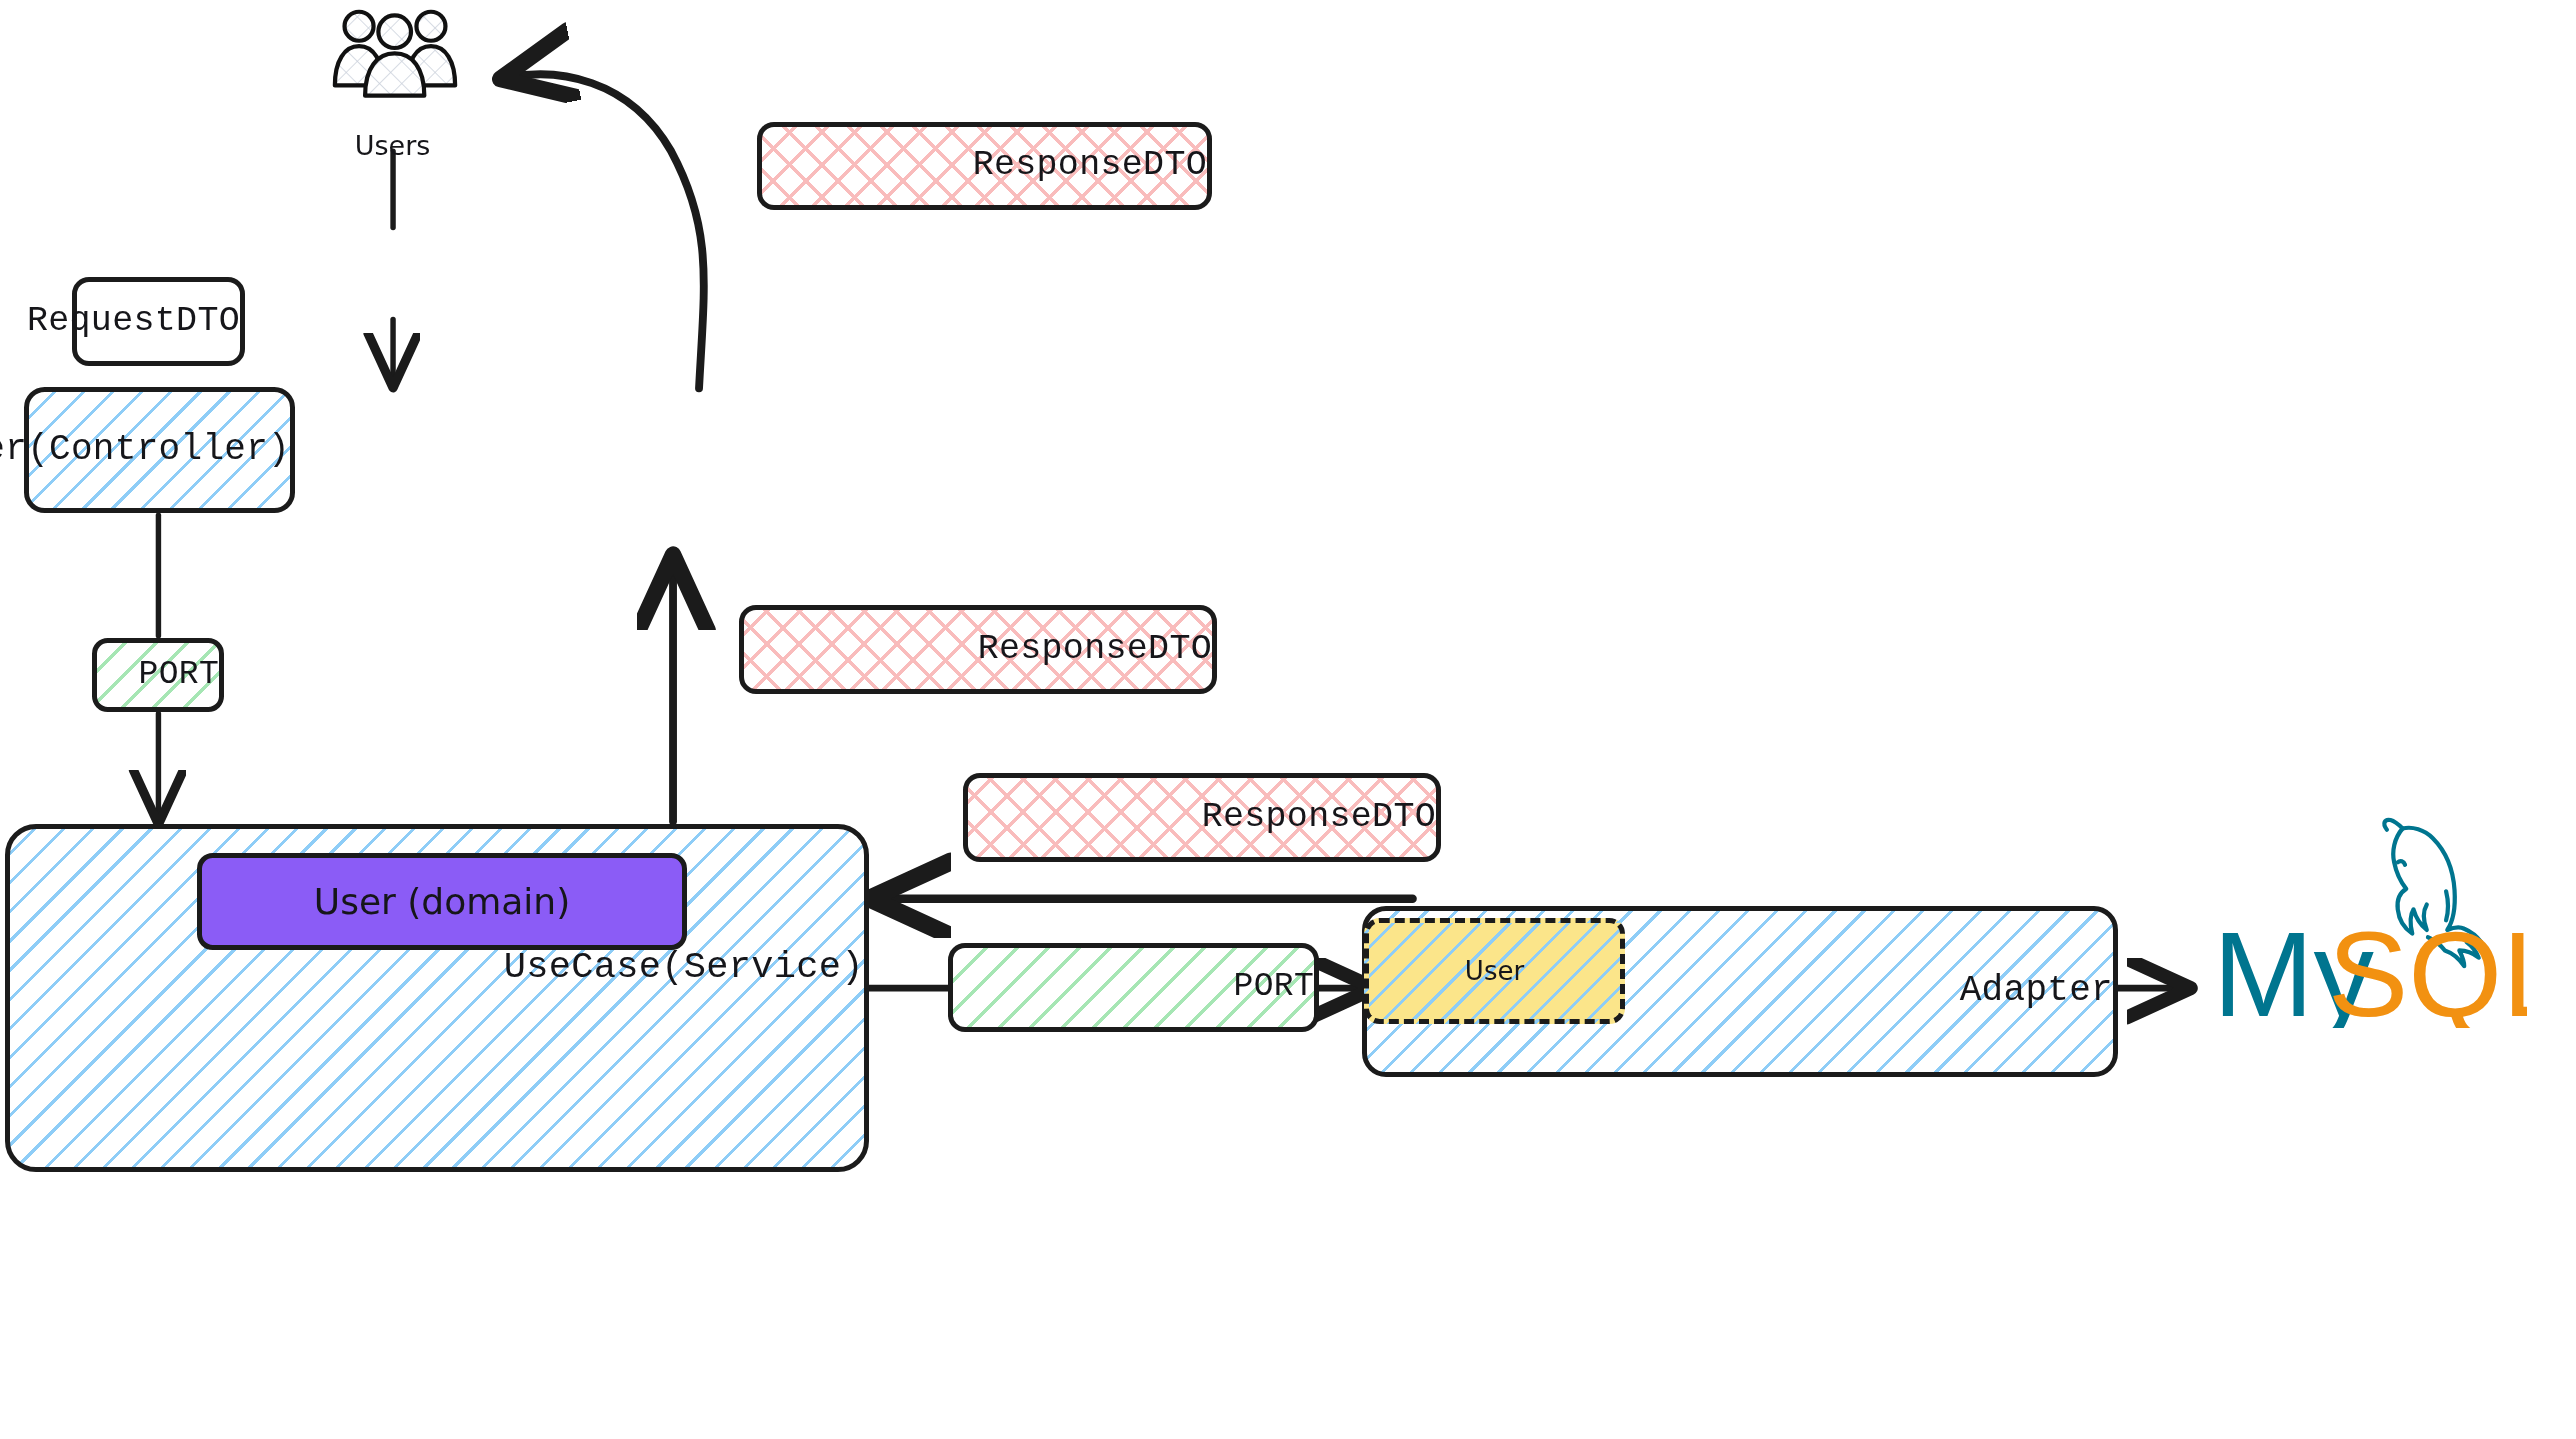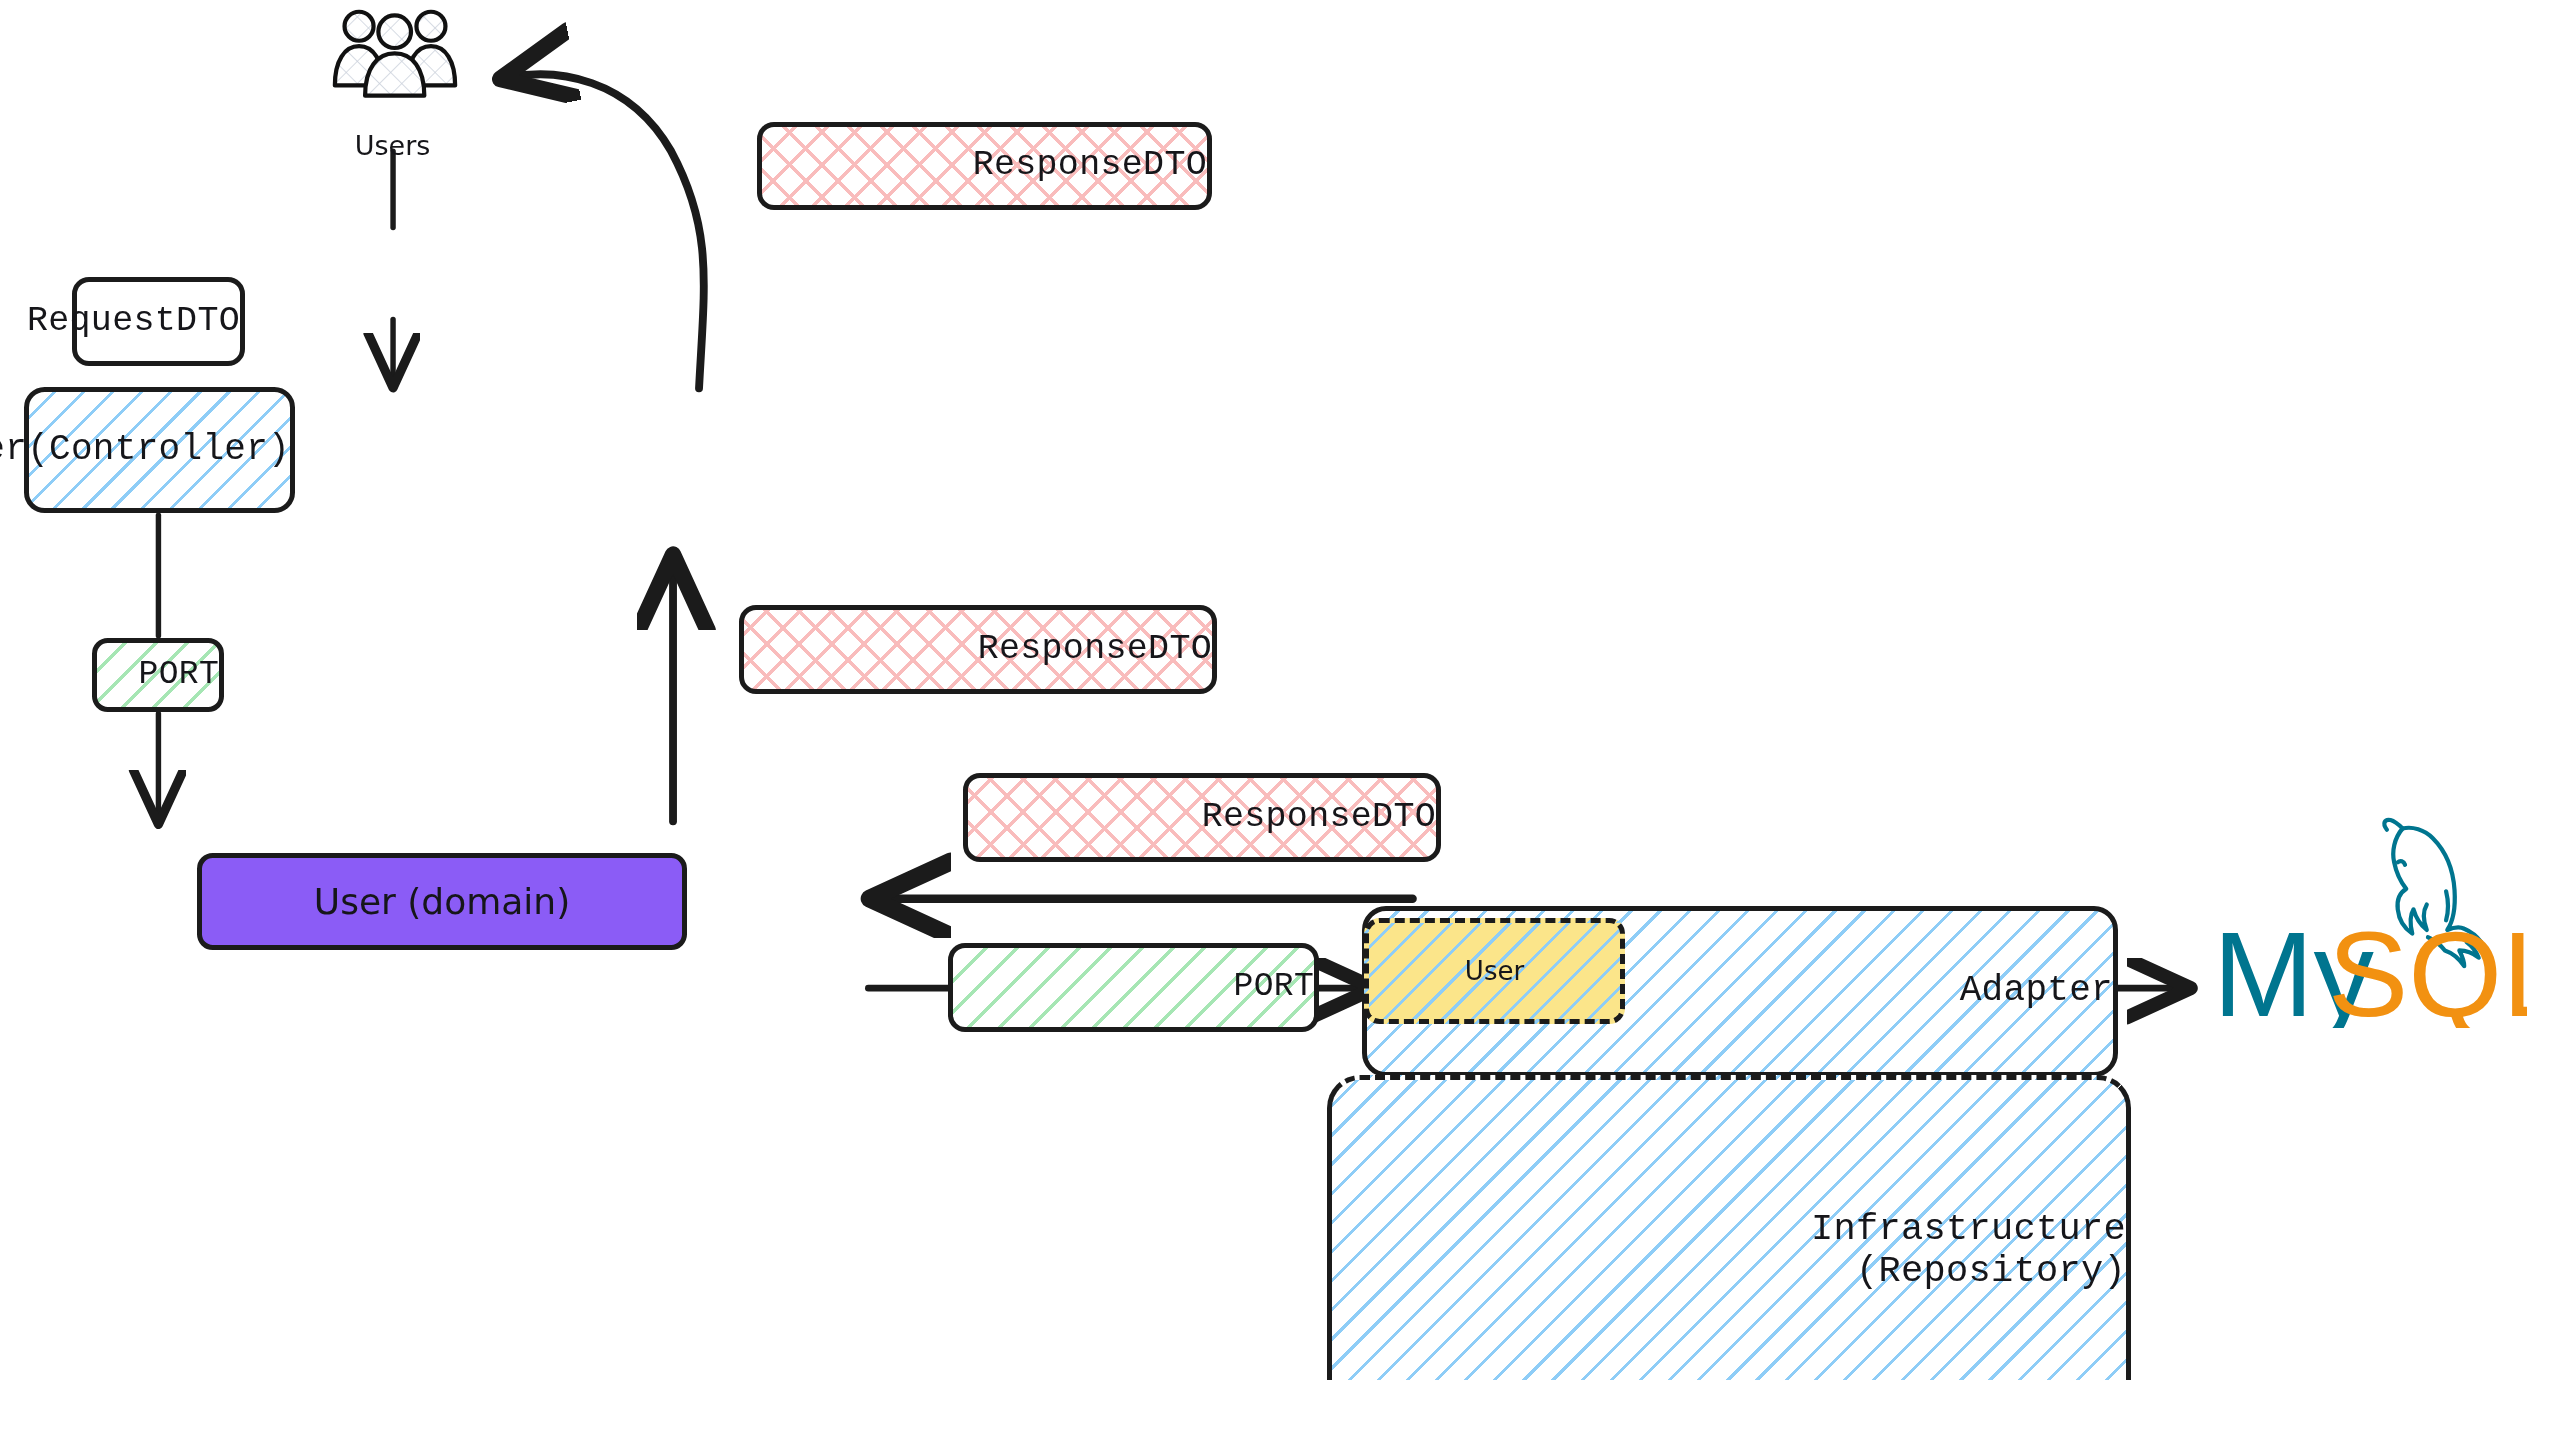--- a/index.html
+++ b/index.html
@@ -161,20 +161,23 @@
   </div>
 
   <div class="node hatch-blue" id="adapter-controller">
     <span class="lbl">Adapter(Controller)</span>
   </div>
 
   <div class="node hatch-green" id="port-top">
     <span class="lbl">PORT</span>
   </div>
 
+  <div class="node hatch-blue" id="usecase-service">
+    <span class="lbl">UseCase(Service)</span>
+  </div>
 
   <div class="solid-yellow" id="user-domain">
     <span class="lbl">User (domain)</span>
   </div>
 
   <div class="node hatch-red" id="resp-dto-1">
     <span class="lbl">ResponseDTO</span>
   </div>
   <div class="node hatch-red" id="resp-dto-2">
     <span class="lbl">ResponseDTO</span>
@@ -188,24 +191,20 @@
   </div>
 
   <div class="node hatch-blue" id="adapter-right">
     <span class="lbl">Adapter</span>
   </div>
 
   <div class="yellow-hatched" id="user-right">
     <span class="lbl">User</span>
   </div>
 
-  <div class="node hatch-blue" id="infrastructure">
-    <span class="lbl">Infrastructure</span>
-    <span class="lbl">(Repository)</span>
-  </div>
 
   <svg id="mysql-logo" viewBox="0 0 520 400">
 
     <g fill="none" stroke="#00758f" stroke-width="7" stroke-linecap="round" stroke-linejoin="round">
       <path d="M288,72 C280,62 284,54 294,56 C302,58 308,64 314,70
                C330,66 350,72 364,86 C386,108 398,140 400,172
                C402,204 396,226 388,238 C398,234 408,232 416,236
                C430,242 438,250 444,258 C436,254 426,254 420,258
                C428,264 436,274 440,284 C430,276 418,272 408,272
                C412,280 416,290 416,298

